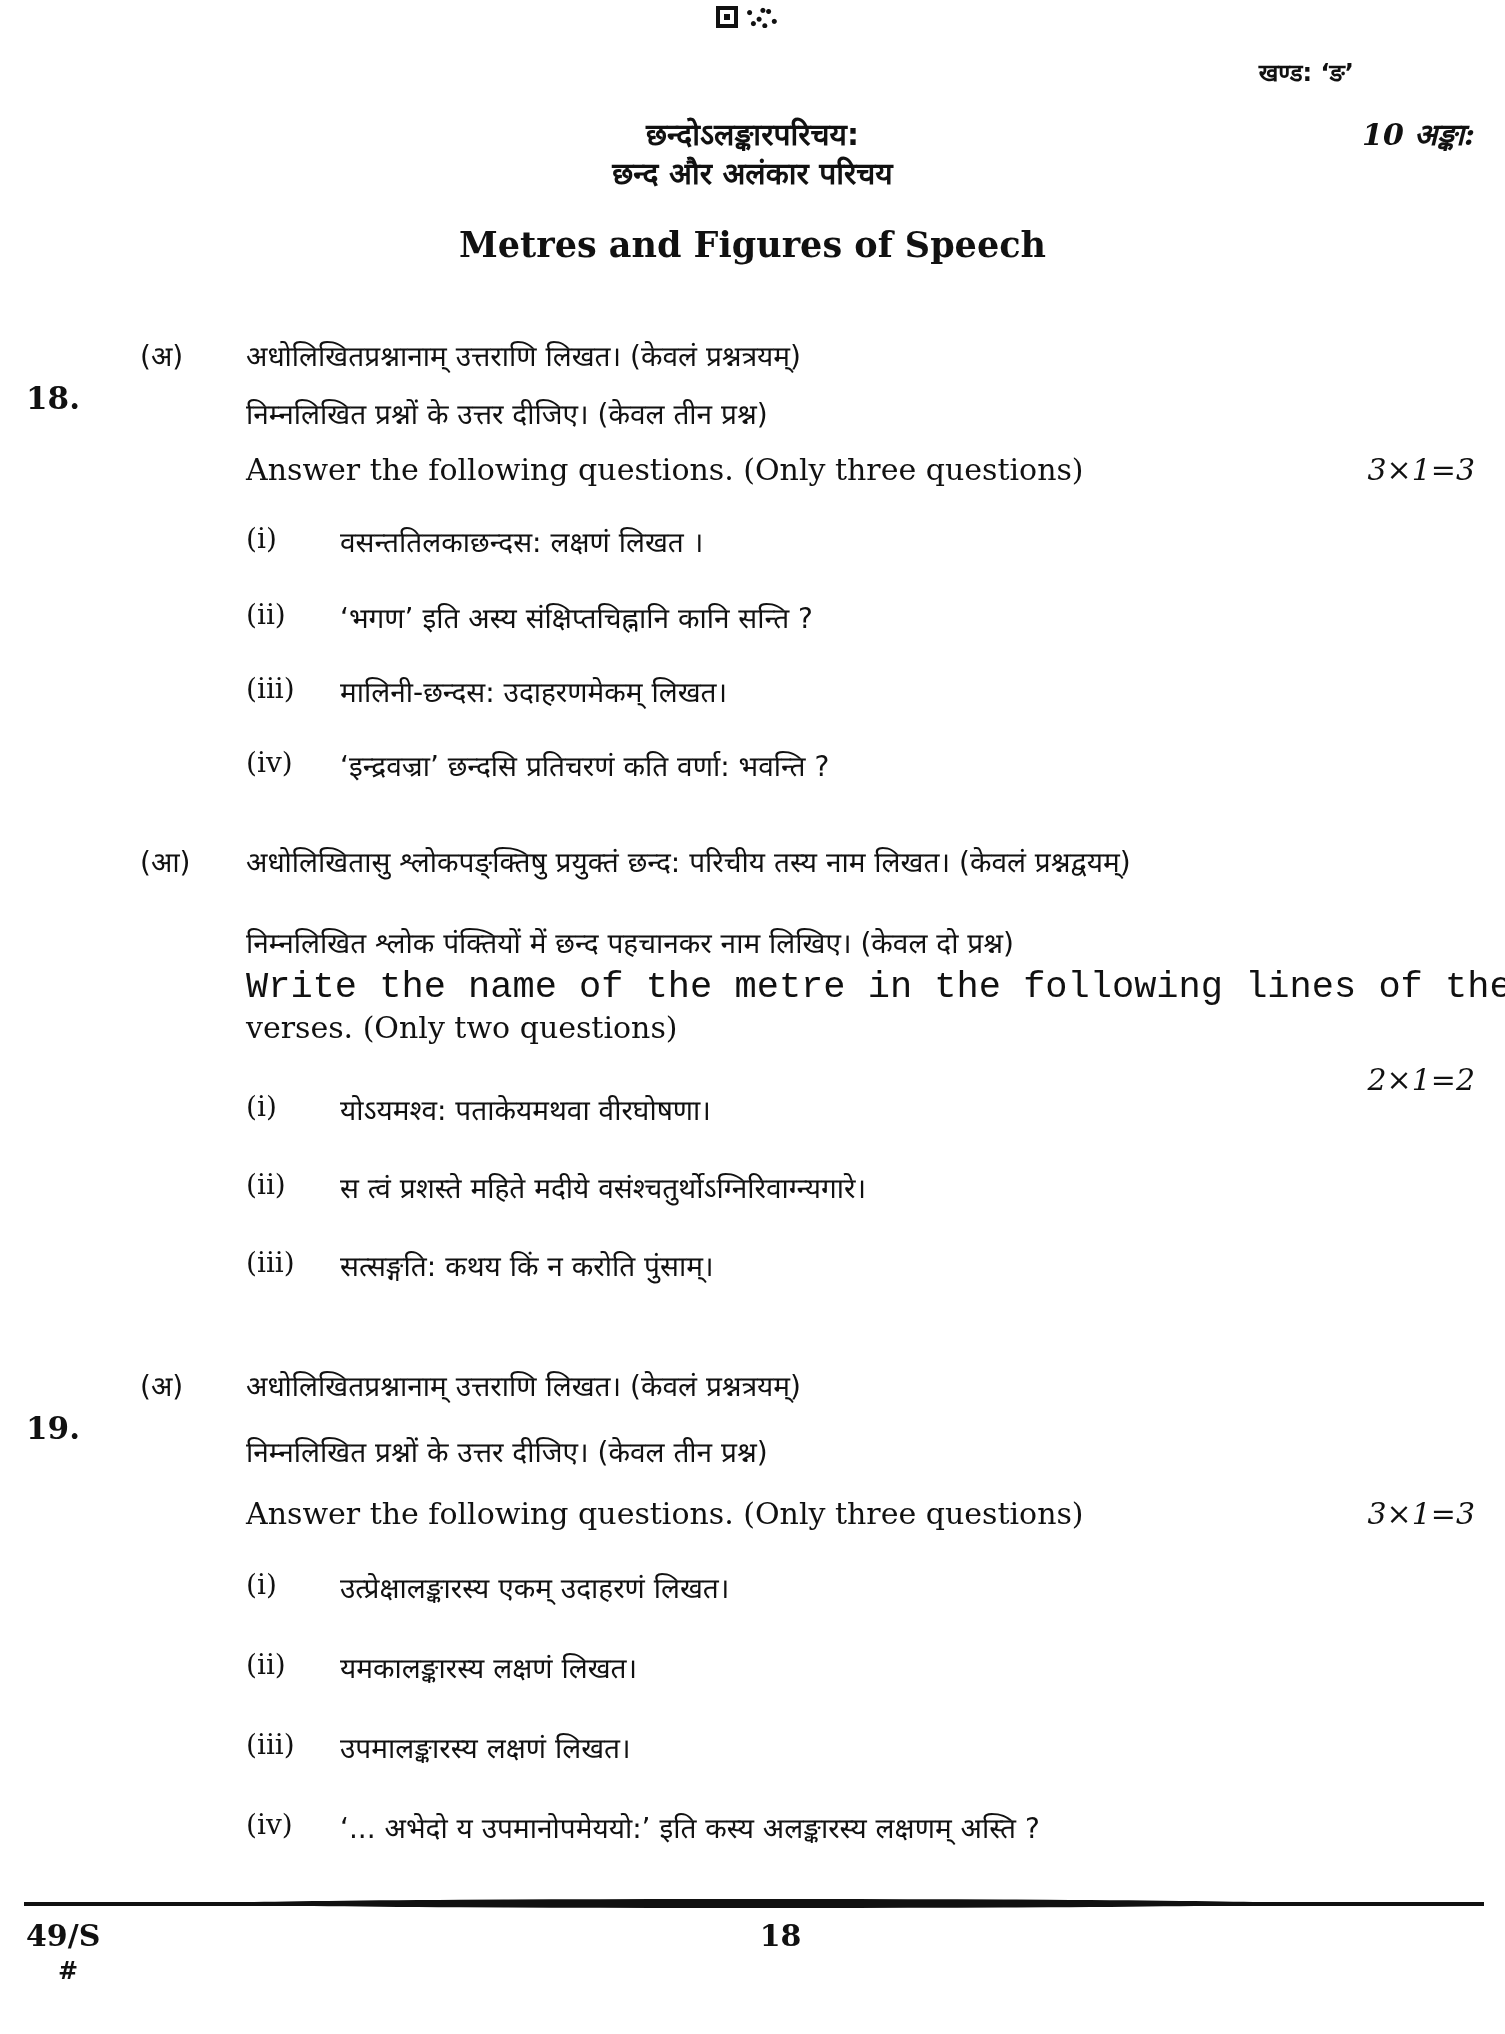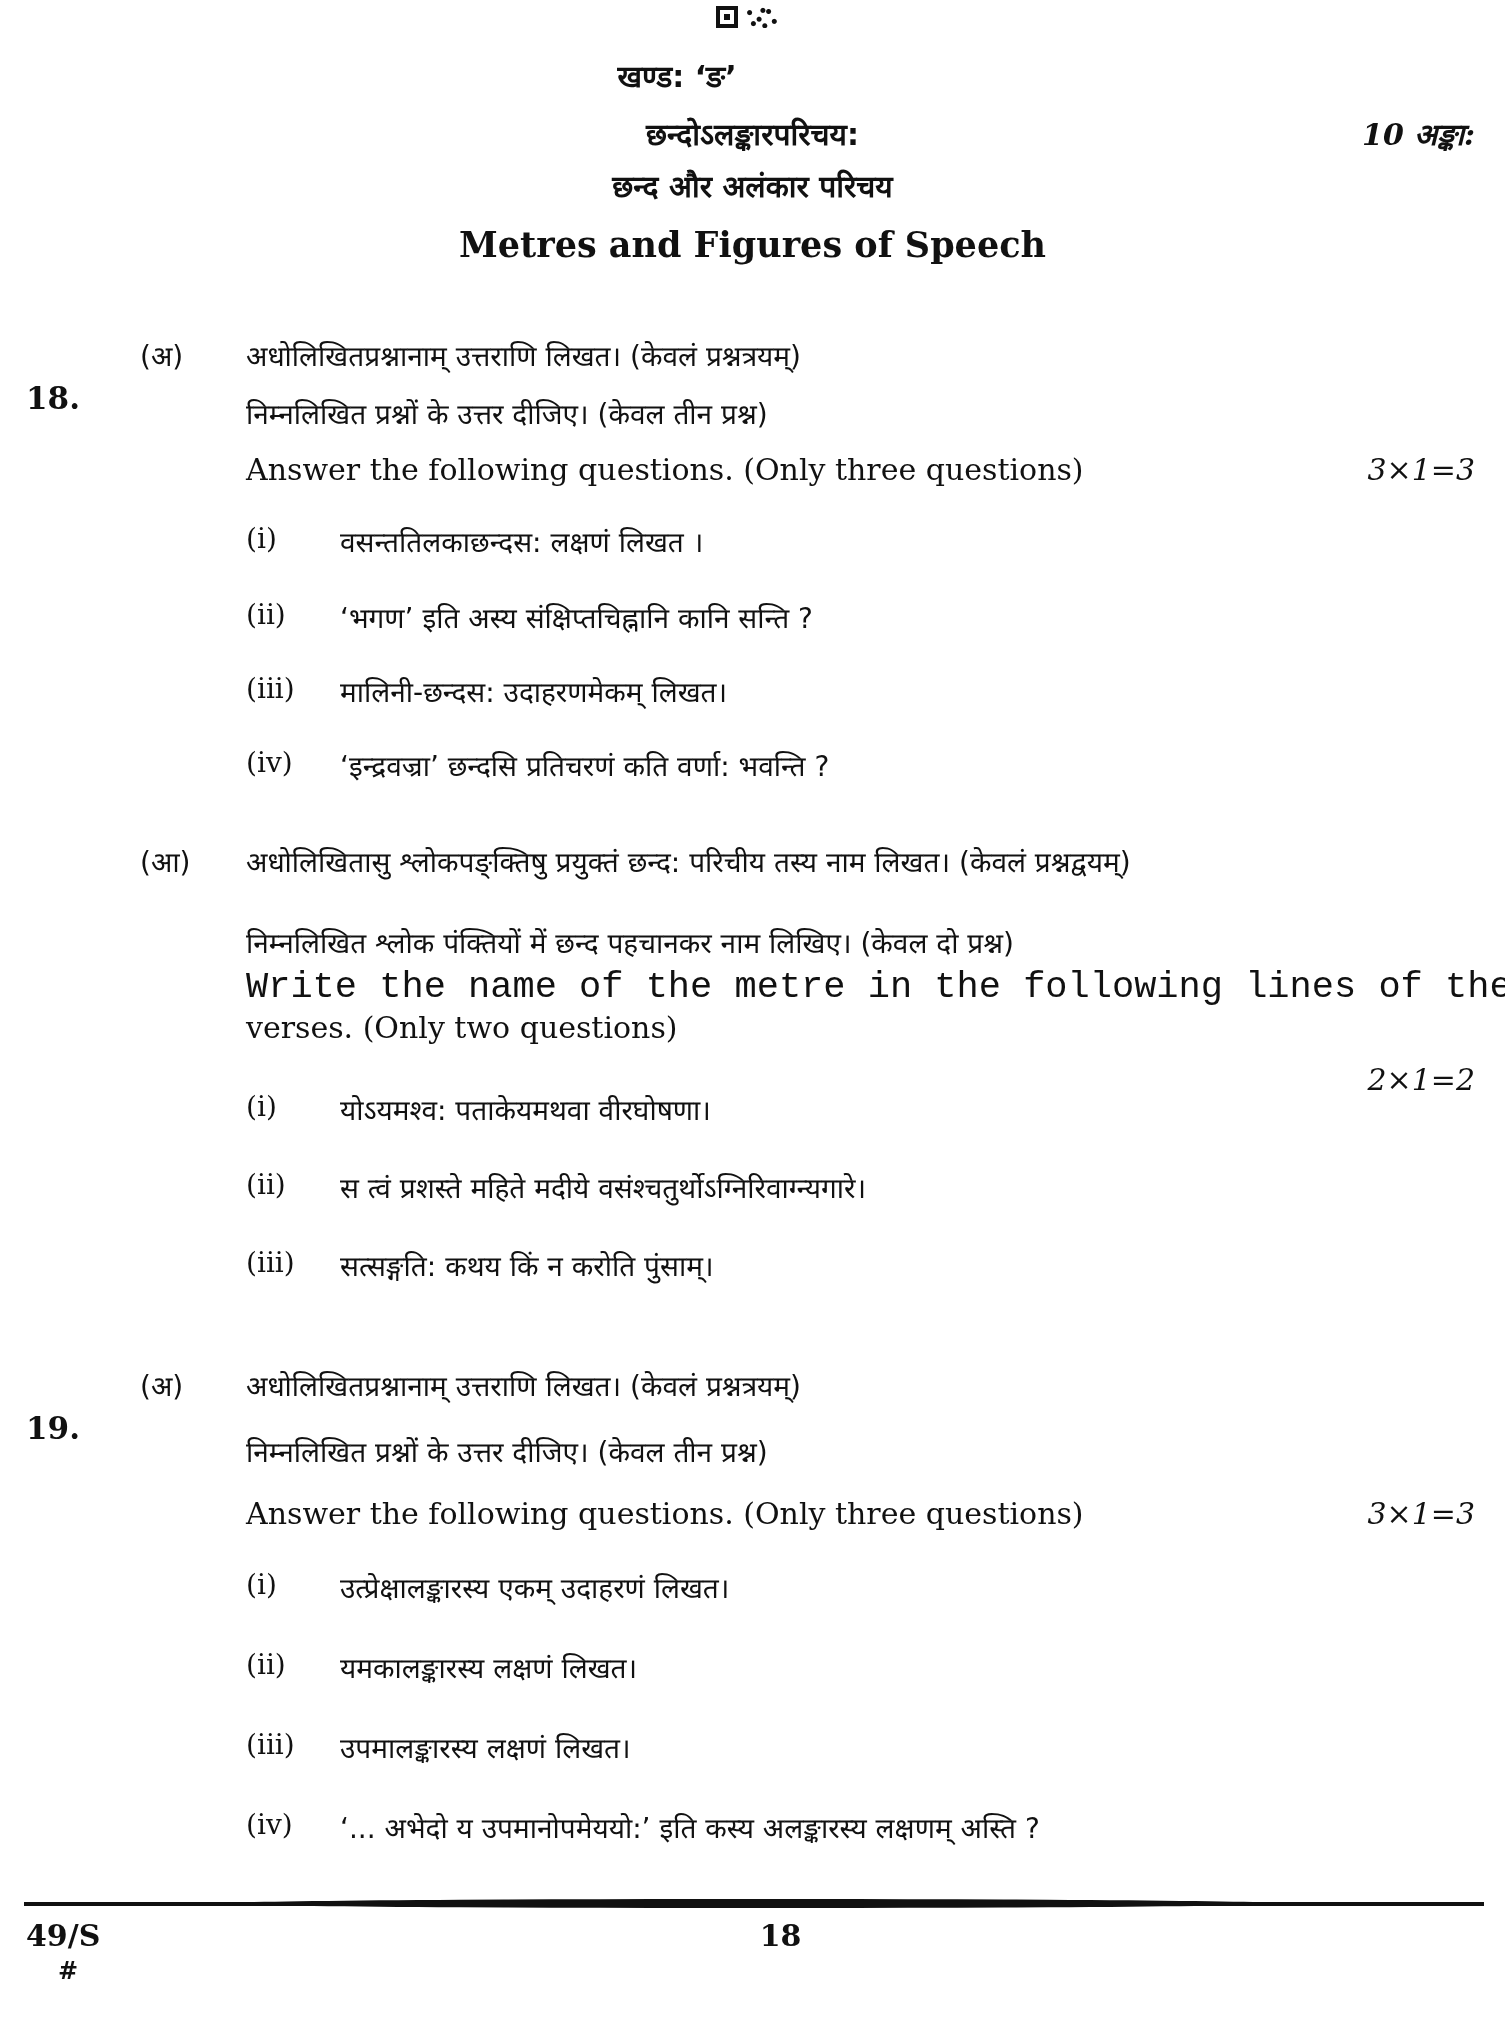--- a/index.html
+++ b/index.html
@@ -40,32 +40,32 @@
         radial-gradient(circle at 20% 30%, #111 2px, transparent 3px),
         radial-gradient(circle at 45% 60%, #111 2px, transparent 3px),
         radial-gradient(circle at 70% 25%, #111 2px, transparent 3px),
         radial-gradient(circle at 85% 70%, #111 2px, transparent 3px),
         radial-gradient(circle at 30% 80%, #111 2px, transparent 3px),
         radial-gradient(circle at 60% 90%, #111 2px, transparent 3px),
         radial-gradient(circle at 55% 20%, #111 2px, transparent 3px);
     }
 
     .section-label {
-      left: 0; width: 1354px; text-align: center;
-      top: 55px; font-size: 30px; font-weight: bold;
+      left: 0; width: 1354px; text-align: right;
+      top: 55px; font-size: 24px; font-weight: bold;
       font-family: "DejaVu Sans", "Liberation Sans", sans-serif;
     }
     .title-skt {
       left: 0; width: 1505px; text-align: center;
       top: 113px; font-size: 30px; font-weight: bold;
       font-family: "DejaVu Sans", "Liberation Sans", sans-serif;
     }
     .title-hin {
       left: 0; width: 1505px; text-align: center;
-      top: 165px; font-size: 30px; font-weight: bold;
+      top: 152px; font-size: 30px; font-weight: bold;
       font-family: "DejaVu Sans", "Liberation Sans", sans-serif;
     }
     .title-eng {
       left: 0; width: 1505px; text-align: center;
       top: 224px; font-size: 35px; font-weight: bold;
       font-family: "DejaVu Serif", "Liberation Serif", serif;
     }
     .total-marks {
       right: 30px; top: 113px; font-size: 30px; font-weight: bold; font-style: italic;
     }

